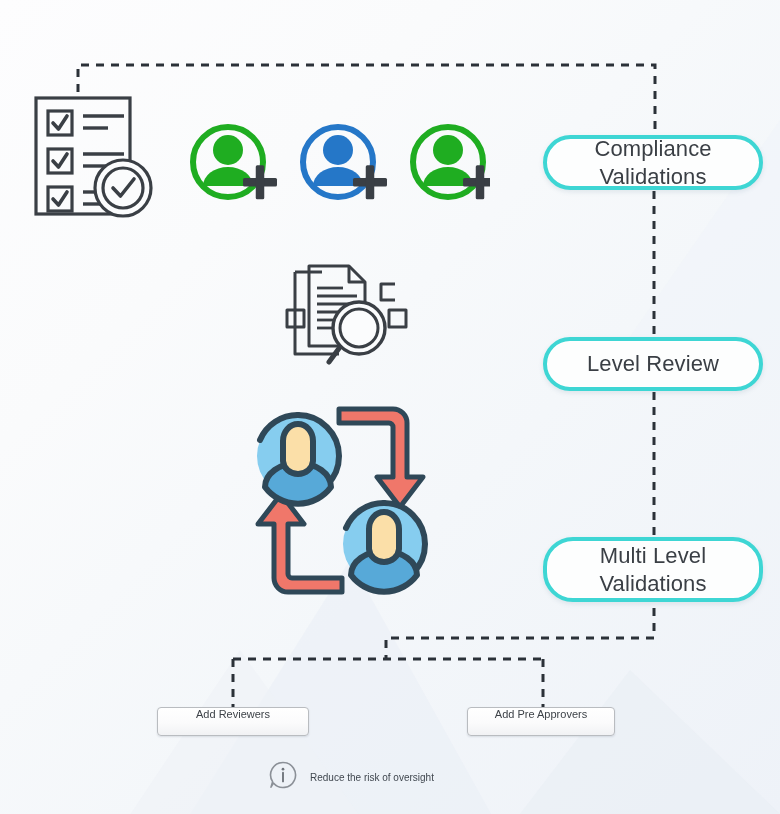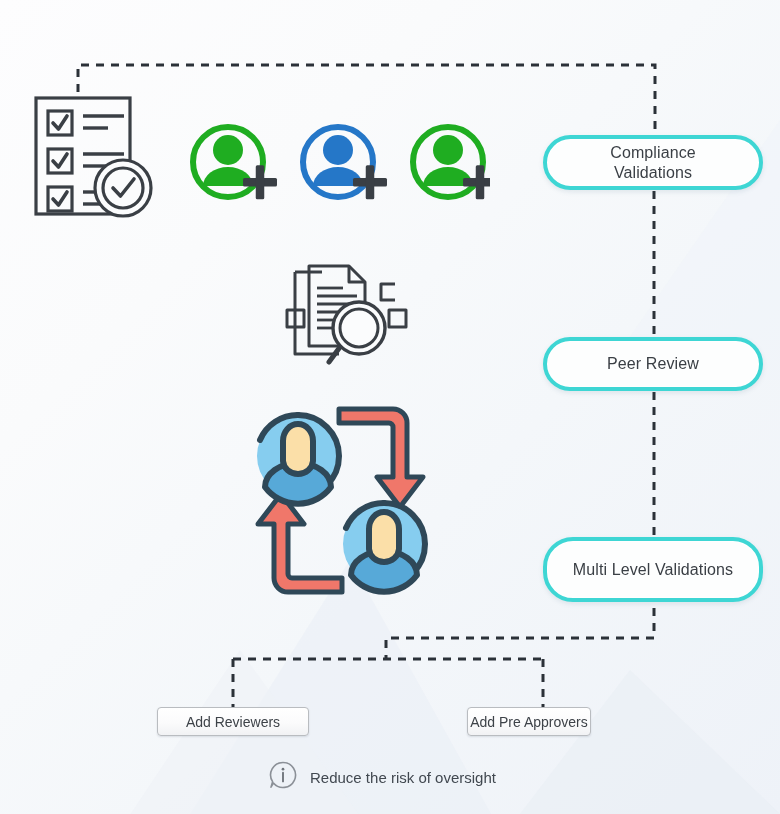--- a/index.html
+++ b/index.html
@@ -26,51 +26,51 @@
   
   .pill{
     position:absolute;
     box-sizing:border-box;
     border:4px solid #3ed6d4;
     border-radius:30px;
     background:#fdfefe;
     display:flex;align-items:center;justify-content:center;
     text-align:center;
     color:#3a3f45;
-    font-size:16px;
+    font-size:22px;
     line-height:1.25;
     letter-spacing:.1px;
     box-shadow:0 2px 5px rgba(70,110,130,.13), inset 0 0 0 1px #ffffff;
   }
   #pill-compliance{left:543px;top:135px;width:220px;height:55px;}
   #pill-peer{left:543px;top:337px;width:220px;height:54px;}
   #pill-multi{left:543px;top:537px;width:220px;height:65px;}
 
   
   .flatbtn{
     position:absolute;
     box-sizing:border-box;
     border:1px solid #b9bcc0;
     border-radius:4px;
     background:linear-gradient(180deg,#ffffff 0%,#fbfbfc 55%,#f1f2f4 100%);
-    display:flex;align-items:center;justify-content:center;
+    display:flex;justify-content:center;
     color:#3d4248;
-    font-size:14px;
+    font-size:11px;
     box-shadow:0 1px 2px rgba(60,70,90,.14);
   }
   #btn-reviewers{left:157px;top:707px;width:152px;height:29px;}
-  #btn-preapprovers{left:467px;top:707px;width:124px;height:29px;}
+  #btn-preapprovers{left:467px;top:707px;width:148px;height:29px;}
 
   
   #footnote{
     position:absolute;left:268px;top:760px;
     display:flex;align-items:center;gap:12px;
   }
   #footnote .fn-text{
-    font-size:15px;color:#414850;white-space:nowrap;
+    font-size:10px;color:#414850;white-space:nowrap;
   }
 
   
   .icon-abs{position:absolute;}
   #icon-checklist{left:28px;top:92px;}
   #icon-users{left:190px;top:120px;}
   #icon-docsearch{left:277px;top:262px;}
   #icon-cycle{left:243px;top:403px;}
 </style>
 </head>
@@ -231,21 +231,21 @@
   </div>
 
   <div class="pill" id="pill-compliance">
     <span>
       <span>Compliance</span><br>
       <span>Validations</span>
     </span>
   </div>
 
   <div class="pill" id="pill-peer">
-    <span>Peer Review</span>
+    <span>Level Review</span>
   </div>
 
   <div class="pill" id="pill-multi">
     <span>Multi Level Validations</span>
   </div>
 
   <div class="flatbtn" id="btn-reviewers">
     <span>Add Reviewers</span>
   </div>
 

